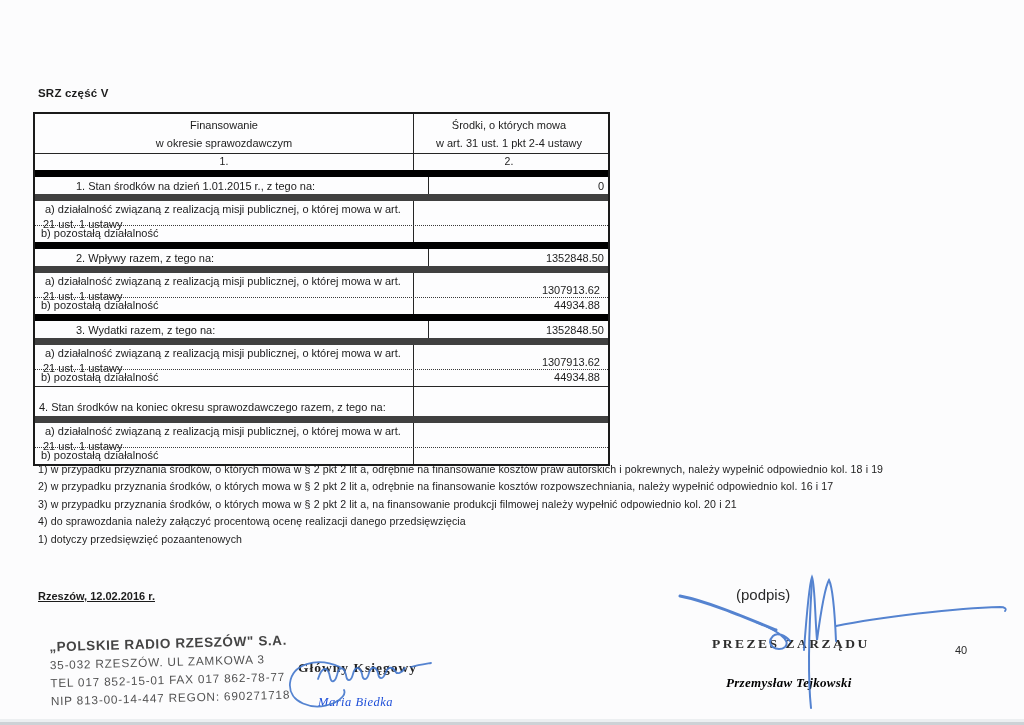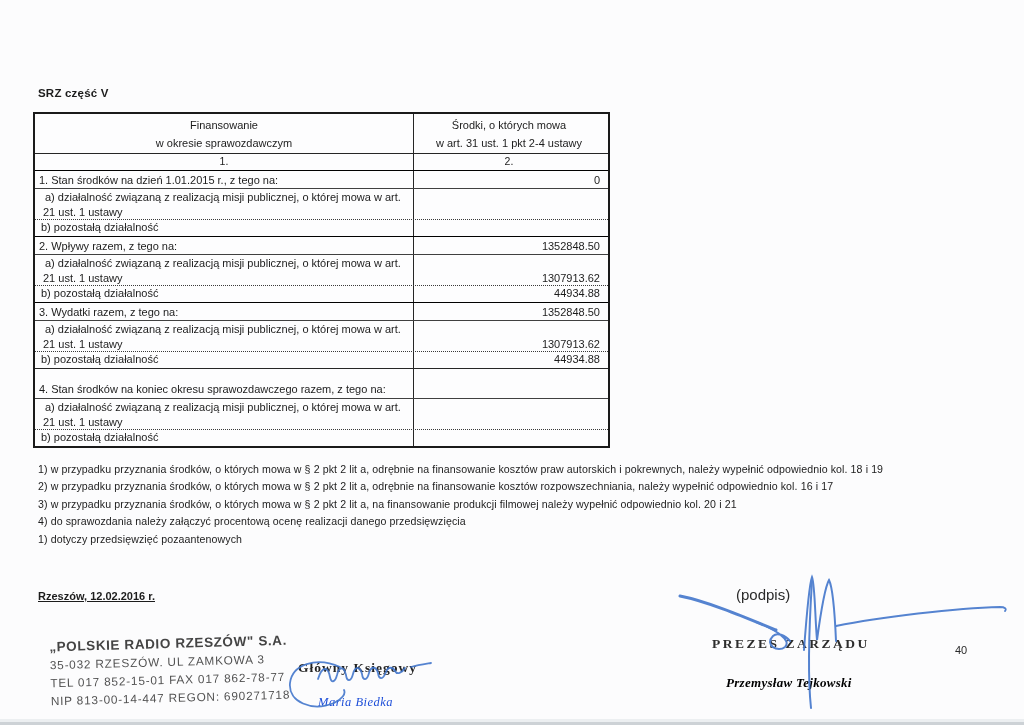--- a/index.html
+++ b/index.html
@@ -19,26 +19,26 @@
     border:2px solid #1a1a1a;background:#fdfdfe;font-size:11px;
   }
   .row{display:flex;box-sizing:border-box;}
   .c1,.c2{box-sizing:border-box;position:relative;}
   .c1{width:379px;border-right:1px solid #262626;padding:0 4px;}
   .c2{width:190px;padding:0 4px;}
   .row-header{height:40px;border-bottom:1px solid #262626;}
   .row-header .c1,.row-header .c2{display:flex;flex-direction:column;justify-content:center;align-items:center;line-height:18px;text-align:center;}
   .row-num{height:16px;}
   .row-num .c1,.row-num .c2{text-align:center;font-size:10.5px;line-height:15px;}
-  .row-main{min-height:17px;border-top:1px solid #000000;}
+  .row-main{min-height:17px;border-top:7px solid #000000;padding-left:37px;}
   .row-main .c1{line-height:16px;padding-top:1px;}
   .row-main .c2{text-align:right;line-height:16px;padding-top:1px;}
   .row-tall{height:30px;border-top:1px solid #262626;}
   .row-tall .c1{display:flex;align-items:flex-end;line-height:15px;padding-bottom:1px;}
-  .row-suba{height:32px;border-top:1px solid #404040;border-bottom:1.5px dotted #3a3a3a;}
+  .row-suba{height:32px;border-top:7px solid #404040;border-bottom:1.5px dotted #3a3a3a;}
   .row-suba .c1 .l1{line-height:15px;padding:1px 0 0 6px;}
   .row-suba .c1 .l2{line-height:15px;padding-left:4px;}
   .row-suba .c2{display:flex;align-items:flex-end;justify-content:flex-end;line-height:14px;padding-bottom:0;}
   .row-subb{height:16px;}
   .row-subb .c1{line-height:15px;padding-left:6px;}
   .row-subb .c2{text-align:right;line-height:15px;}
 
   
   .footnotes{position:absolute;left:38px;top:461px;font-size:10.6px;line-height:17.4px;width:960px;letter-spacing:.1px;}
 

